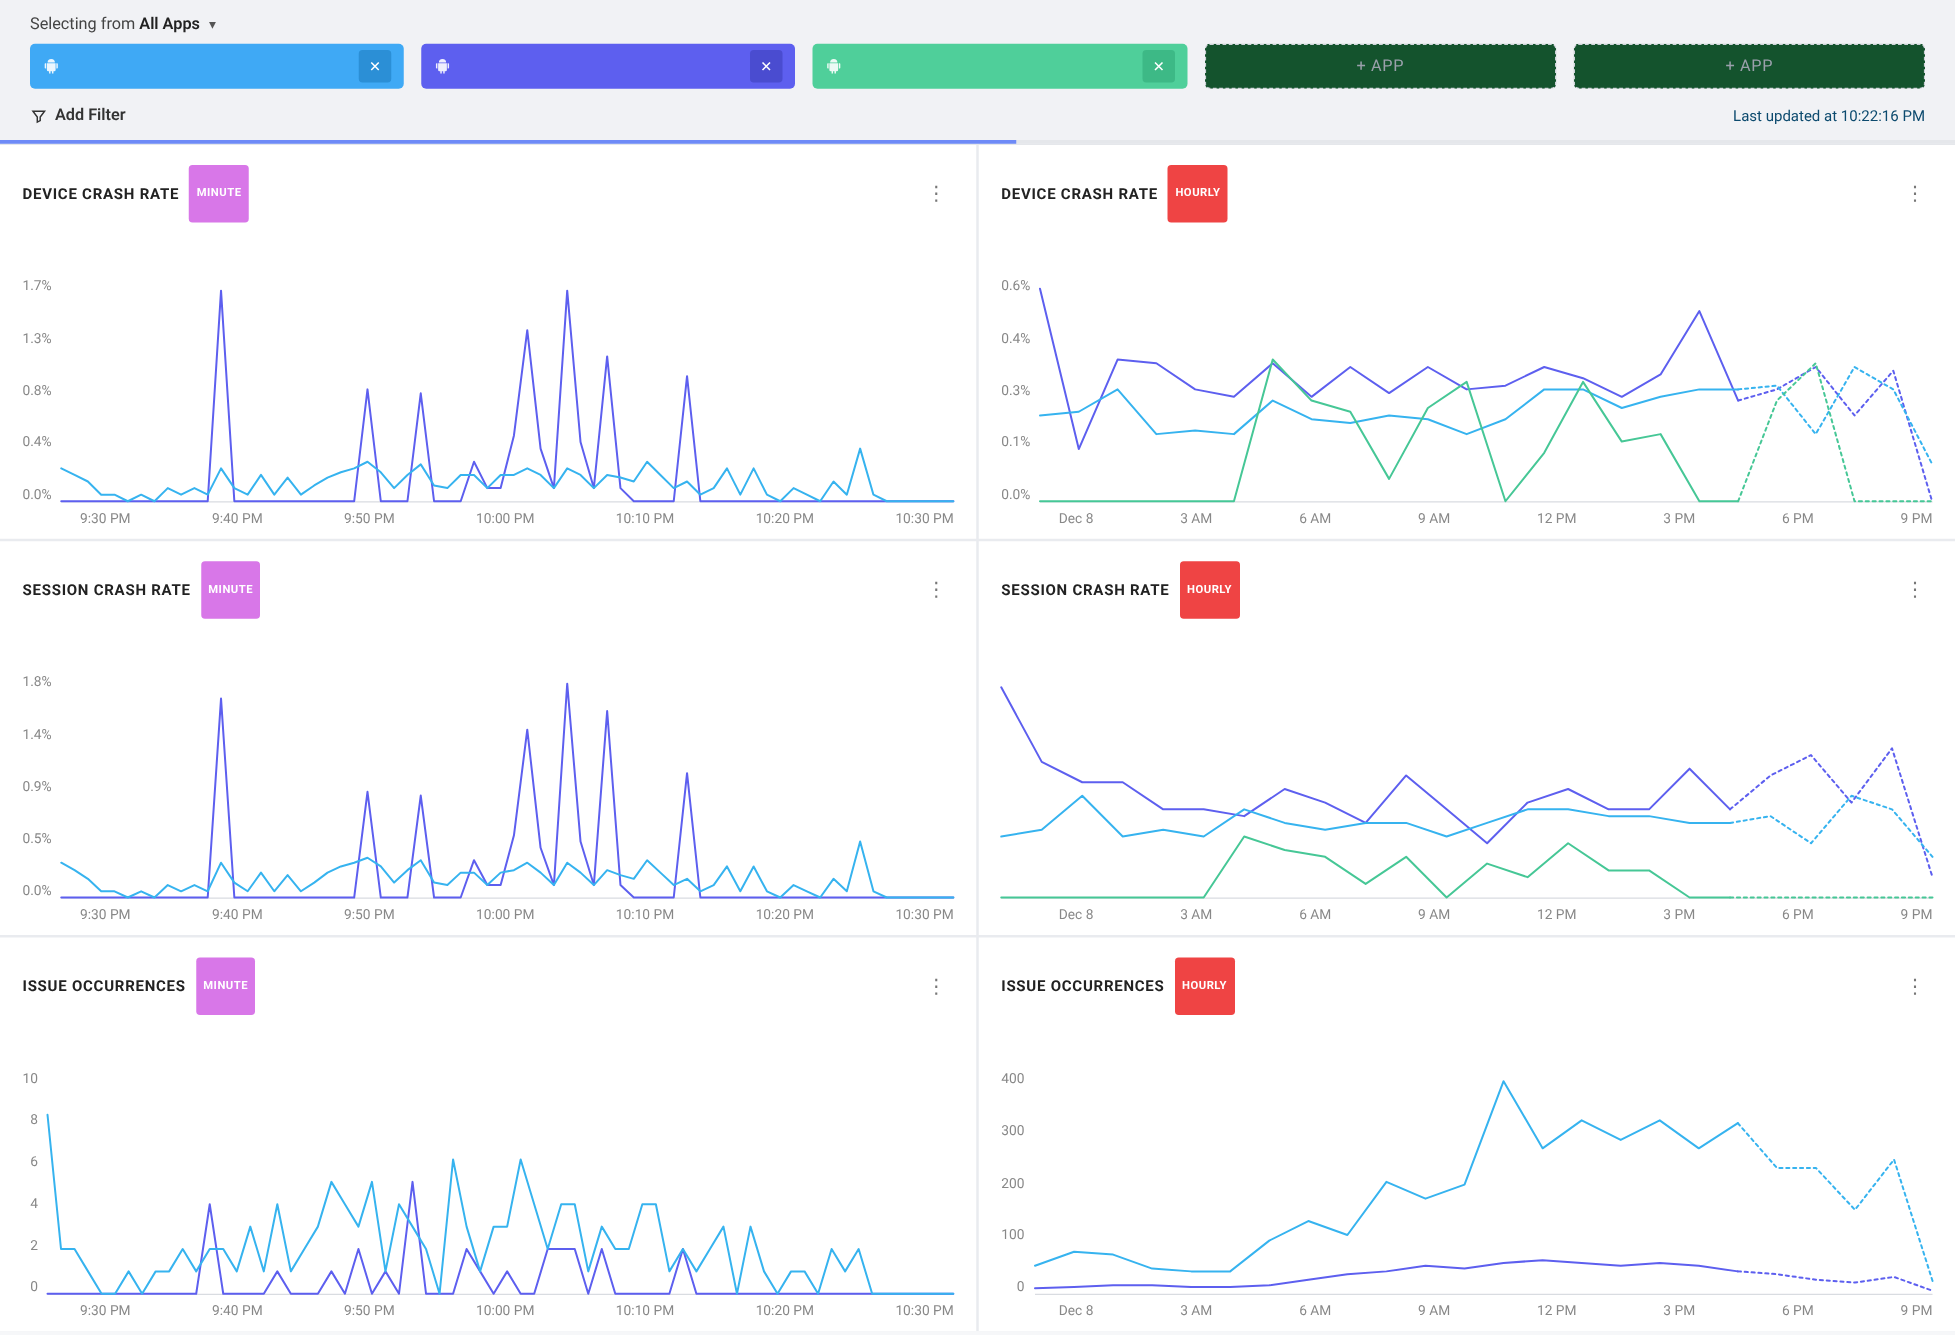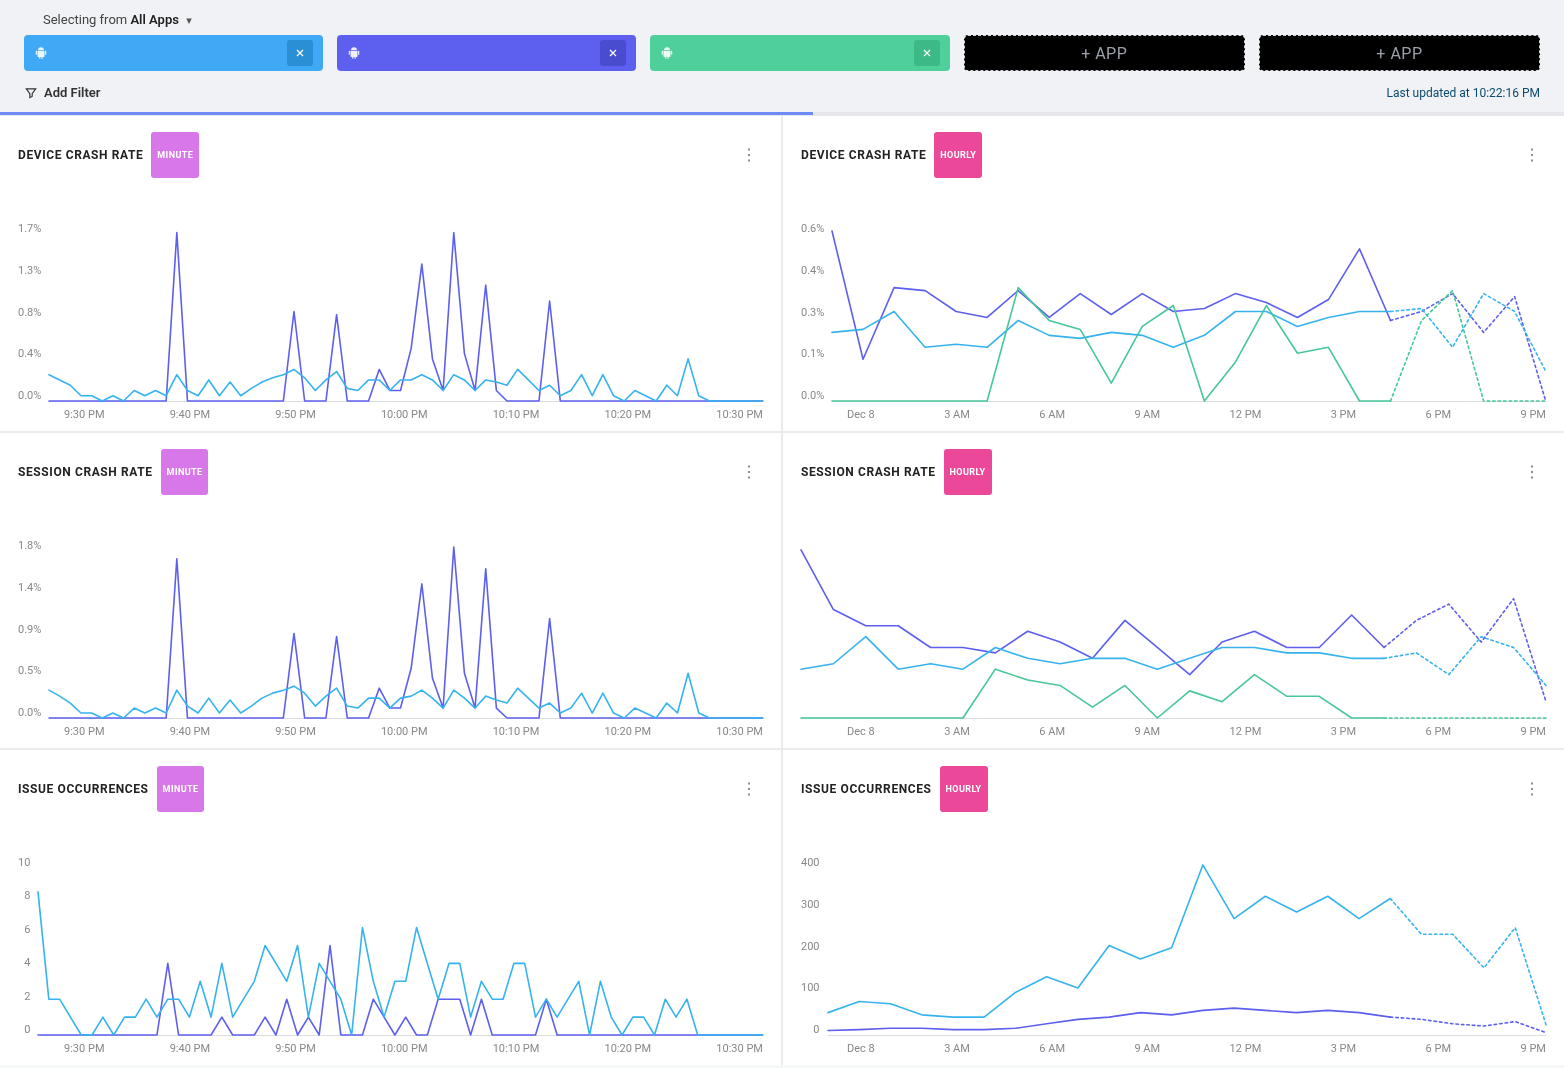--- a/index.html
+++ b/index.html
@@ -4,53 +4,53 @@
 <style>
   * { box-sizing: border-box; }
   body {
     margin: 0; padding: 0;
     font-family: -apple-system, BlinkMacSystemFont, "Segoe UI", Roboto, Helvetica, Arial, sans-serif;
     background: #f6f7f9;
     color: #333;
     font-size: 13px;
   }
   .topbar { background: #f1f2f5; padding: 12px 24px 0 24px; border-bottom: 1px solid #e5e7eb; }
-  .selecting-row { font-size: 13px; color: #444; padding-bottom: 8px; margin-left: 19px; }
+  .selecting-row { font-size: 13px; color: #444; padding-bottom: 8px; }
   .selecting-row b { font-weight: 600; color: #222; }
   .chev { display:inline-block; margin-left:4px; font-size:11px; color:#555; }
   .chips-row { display: flex; gap: 14px; padding-bottom: 14px; }
   .chip {
     flex: 1; height: 36px; border-radius: 4px; display: flex; align-items: center;
     color: #fff; padding: 0 10px; font-size: 13px; position: relative;
   }
   .chip .android { width:14px;height:14px; margin-right:8px; opacity:.9; }
   .chip .close { margin-left:auto; width:26px;height:26px; border-radius:3px; display:flex;align-items:center;justify-content:center; cursor:pointer; }
   .chip .close svg { width:12px;height:12px; }
   .chip-blue    { background:#3fa9f5; } .chip-blue .close{ background:#2b8fd6; }
   .chip-purple  { background:#5d5fef; } .chip-purple .close{ background:#4a4cd0; }
   .chip-green   { background:#4fcf9a; } .chip-green .close{ background:#3db986; }
   .chip-empty {
     flex:1; height:36px; border:1px dashed #cfd3da; border-radius:4px;
     display:flex; align-items:center; justify-content:center; color:#9aa0ab;
-    font-size:16px; letter-spacing:.5px; cursor:pointer; background:#000000;
+    font-size:13px; letter-spacing:.5px; cursor:pointer; background:#14532d;
   }
   .filter-row { display:flex; align-items:center; padding: 0 0 12px 0; color:#333; }
   .filter-label { font-weight:600; font-size:13px; margin-left:6px; }
   .filter-ico { width:14px;height:14px; }
   .updated { margin-left:auto; font-size:12px; color:#0c4a6e; }
   .thin-progress{ height:3px; background:#e5e7eb; position:relative; margin:0 -24px; }
   .thin-progress::before{ content:""; position:absolute;left:0;top:0;height:100%; width:52%; background:#6e8af7; }
 
   .grid { display:grid; grid-template-columns: 1fr 1fr; gap: 2px; background:#e9ebef;text-align:right; }
   .card { background:#fff; padding: 16px 18px 10px 18px; }
   .card-head { display:flex; align-items:center; margin-bottom:6px; }
   .card-title { font-size:12px; font-weight:700; letter-spacing:.6px; color:#222; }
   .badge { font-size:9px; font-weight:700; padding:18px 6px; border-radius:3px; margin-left:8px; color:#fff; letter-spacing:.4px; }
   .badge-minute { background:#d877e8; }
-  .badge-hourly { background:#ec4899; }
+  .badge-hourly { background:#ef4444; }
   .kebab { margin-left:auto; color:#777; cursor:pointer; padding:4px 6px; font-size:16px; line-height:1; }
   .chart-wrap { display:flex; height:180px;margin-top:44px; }
   .yaxis { display:flex; flex-direction:column; justify-content:space-between; align-items:flex-end; padding-right:8px; color:#888; font-size:11px; }
   .plot { flex:1; position:relative; border-bottom:1px solid #d9dce1; }
   .plot svg { position:absolute; inset:0; width:100%; height:100%; overflow:visible; }
   .xaxis { display:flex; justify-content:space-between; color:#888; font-size:11px; padding:6px 0 0 46px; }
   .stroke-blue   { stroke:#36b3ef; }
   .stroke-purple { stroke:#5d5fef; }
   .stroke-green  { stroke:#46c796; }
   polyline { fill:none; stroke-width:1.6; stroke-linejoin:round; stroke-linecap:round; vector-effect: non-scaling-stroke; }

